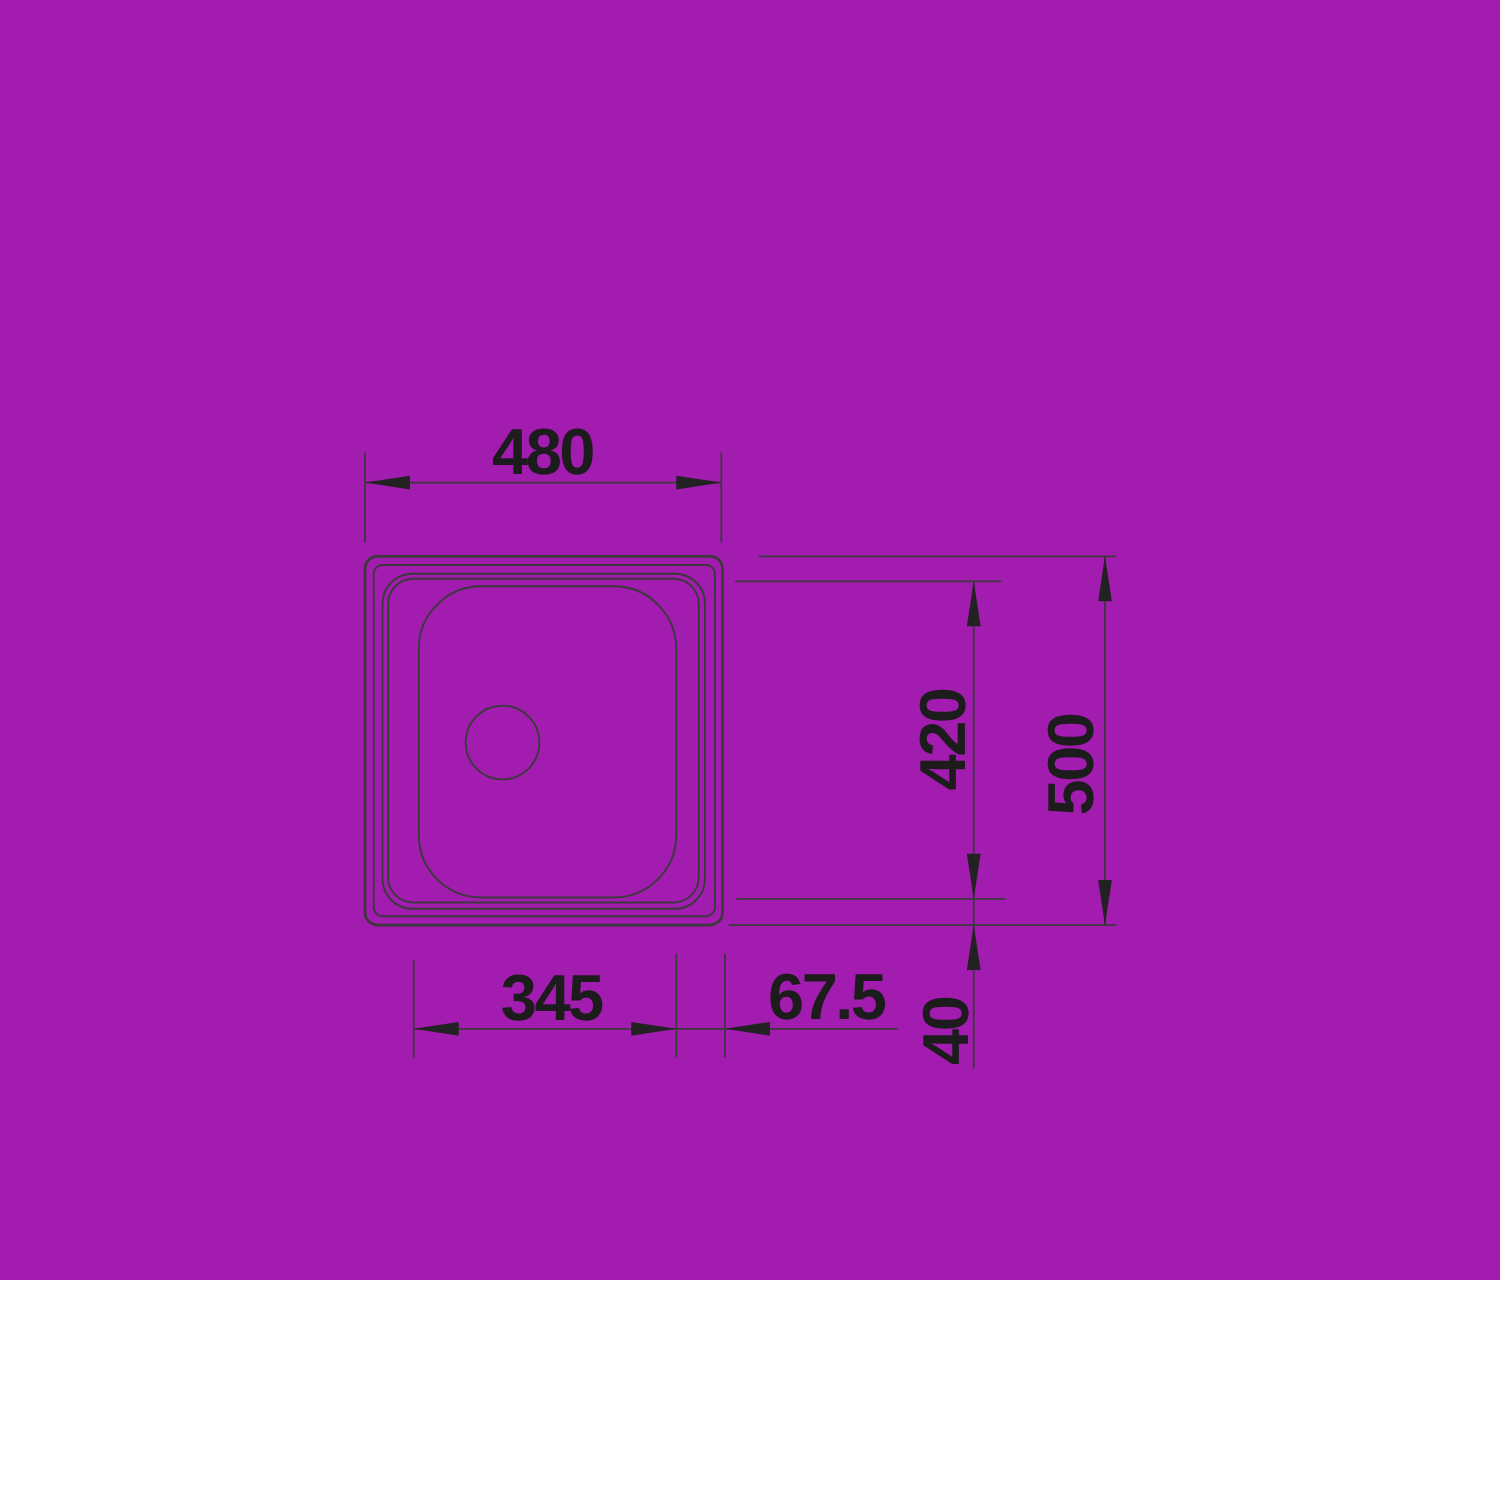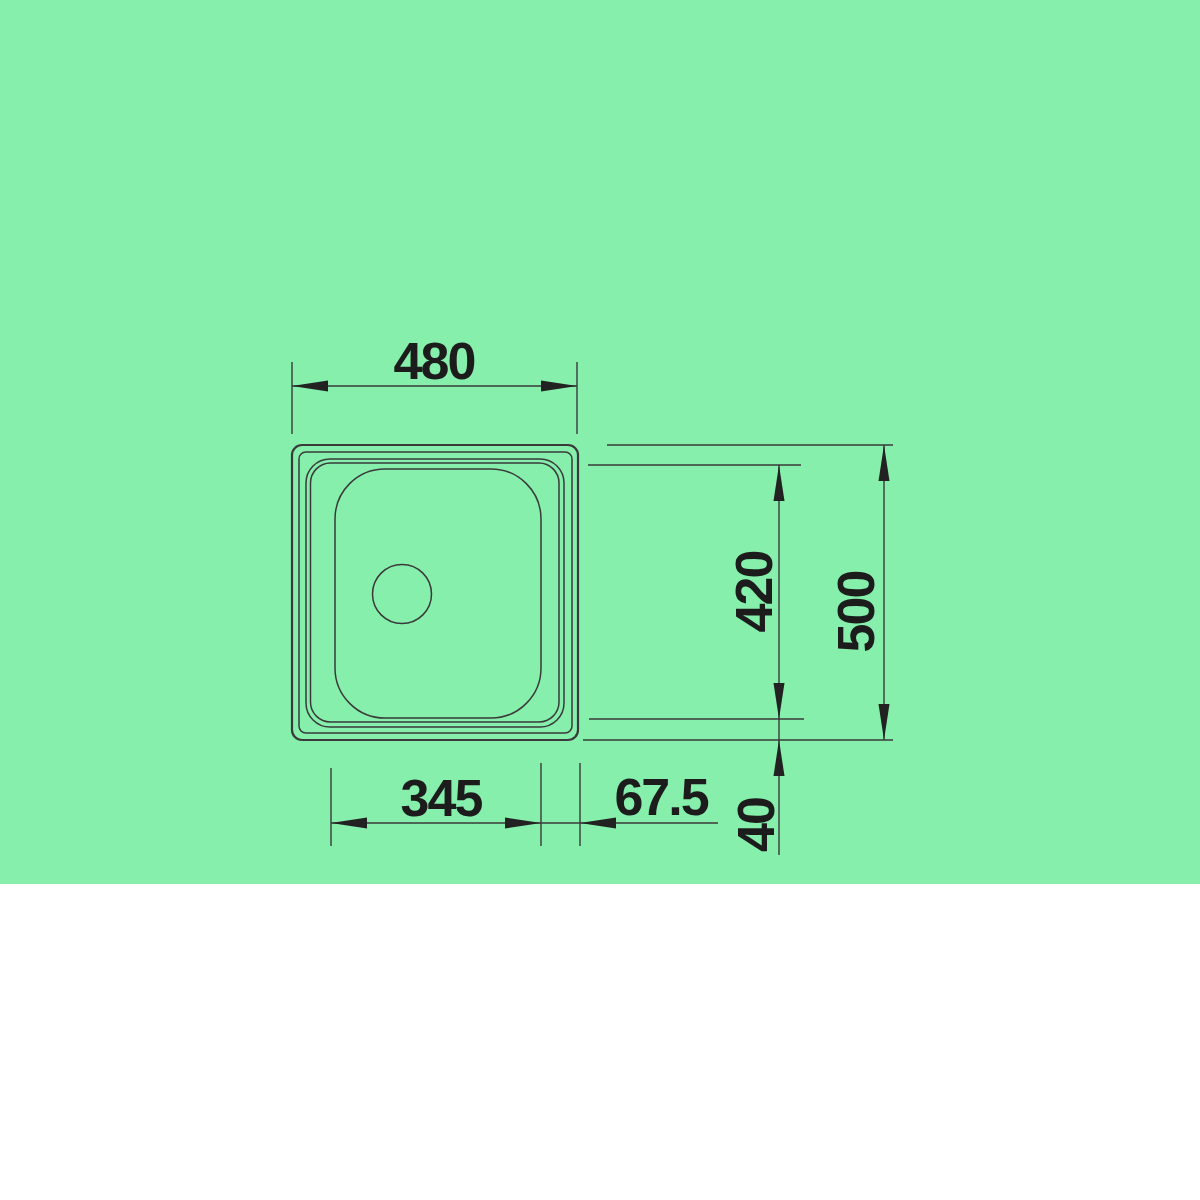--- a/index.html
+++ b/index.html
@@ -6,22 +6,22 @@
     margin: 0;
     padding: 0;
     width: 1200px;
     height: 1200px;
     background: #ffffff;
     overflow: hidden;
   }
   #stage {
     position: relative;
     width: 1200px;
-    height: 884px;
-    background: #86efac;
+    height: 1024px;
+    background: #a21caf;
   }
   svg { display: block; }
   .outline-thick { fill: none; stroke: #3a3a3a; stroke-width: 2.2px; }
   .outline-thin  { fill: none; stroke: #3a3a3a; stroke-width: 1.5px; }
   .dim-line      { fill: none; stroke: #3a3a3a; stroke-width: 1.4px; }
   .arrowhead     { fill: #222222; stroke: none; }
   .dim-text {
     font-family: "Liberation Sans", sans-serif;
     font-weight: bold;
     font-size: 52px;

